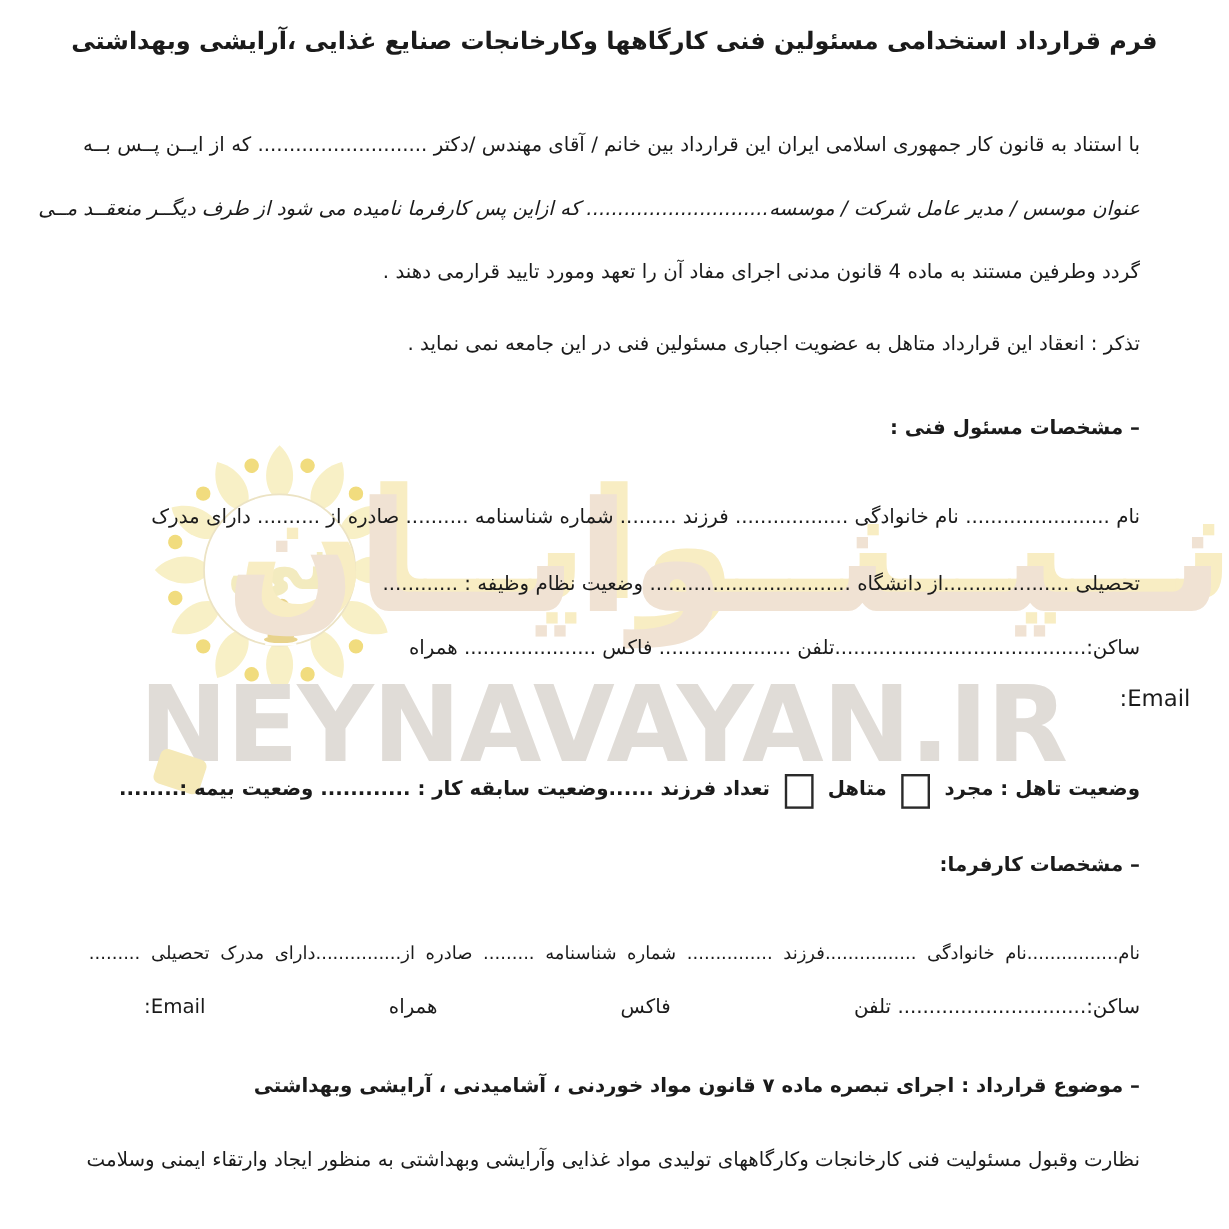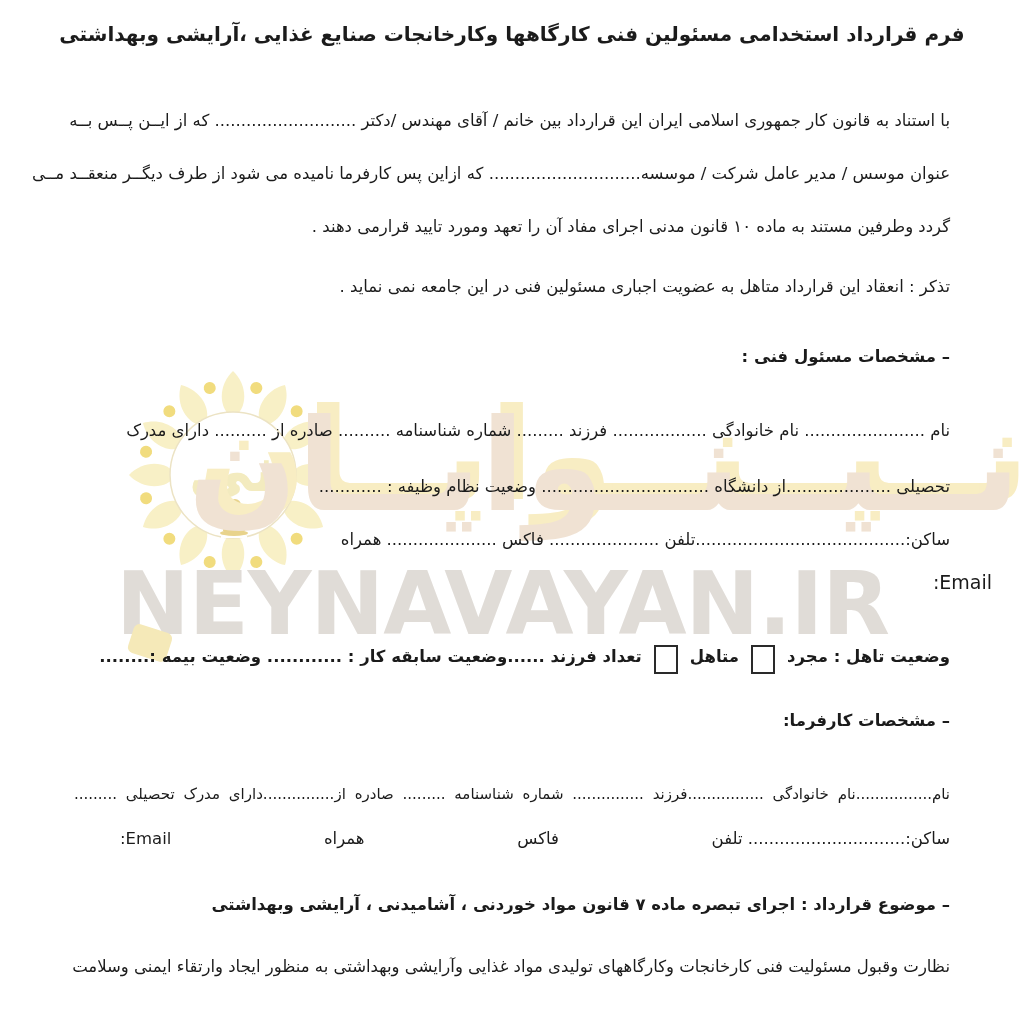--- a/index.html
+++ b/index.html
@@ -40,21 +40,21 @@
     font-size:16.5px;line-height:1.6;
     text-align:right;white-space:nowrap;
   }
   .just{text-align:justify;text-align-last:justify;}
   .bold{font-weight:700;}
   .title{
     position:absolute;left:-20px;right:-20px;top:22px;
     text-align:center;font-weight:700;font-size:20px;white-space:nowrap;
   }
   .t-intro1{top:108px;}
-  .t-intro2{top:161px;}
+  .t-intro2{top:161px;font-style:italic;}
   .t-intro3{top:214px;}
   .t-note{top:274px;}
   .t-h1{top:344px;}
   .t-row1{top:418px;}
   .t-row2{top:474px;}
   .t-row3{top:527px;}
   .t-email{top:567px;right:-42px;left:auto;font-size:19px;}
   .t-marital{top:644px;}
   .t-h2{top:708px;}
   .t-erow1{top:782px;font-size:15px;}
@@ -122,21 +122,21 @@
     <div class="wm-site">NEYNAVAYAN.IR</div>
     <div class="wm-chip"></div>
   </div>
 
   <div class="content">
 
     <div class="title">فرم قرارداد استخدامی مسئولین فنی کارگاهها وکارخانجات صنایع غذایی ،آرایشی وبهداشتی</div>
 
     <div class="tline just t-intro1">با استناد به قانون کار جمهوری اسلامی ایران این قرارداد بین خانم / آقای مهندس /دکتر ........................... که از ایــن پــس بــه</div>
     <div class="tline just t-intro2">عنوان  موسس / مدیر عامل شرکت / موسسه............................. که ازاین پس کارفرما نامیده می شود از طرف دیگــر منعقــد مــی</div>
-    <div class="tline t-intro3">گردد وطرفین مستند به ماده ۱۰ قانون مدنی اجرای مفاد آن را تعهد ومورد تایید قرارمی دهند .</div>
+    <div class="tline t-intro3">گردد وطرفین مستند به ماده 4 قانون مدنی اجرای مفاد آن را تعهد ومورد تایید قرارمی دهند .</div>
 
     <div class="tline t-note">تذکر : انعقاد این قرارداد متاهل به عضویت اجباری مسئولین فنی در این جامعه نمی نماید .</div>
 
     <div class="tline bold t-h1">– مشخصات مسئول فنی :</div>
 
     <div class="tline t-row1">نام ....................... نام خانوادگی .................. فرزند ......... شماره شناسنامه .......... صادره از .......... دارای مدرک</div>
     <div class="tline t-row3">ساکن:........................................تلفن ..................... فاکس ..................... همراه</div>
     <div class="tline t-row2">تحصیلی ....................از دانشگاه ................................ وضعیت نظام وظیفه : ............</div>
 
     <div class="tline t-email">Email:</div>

